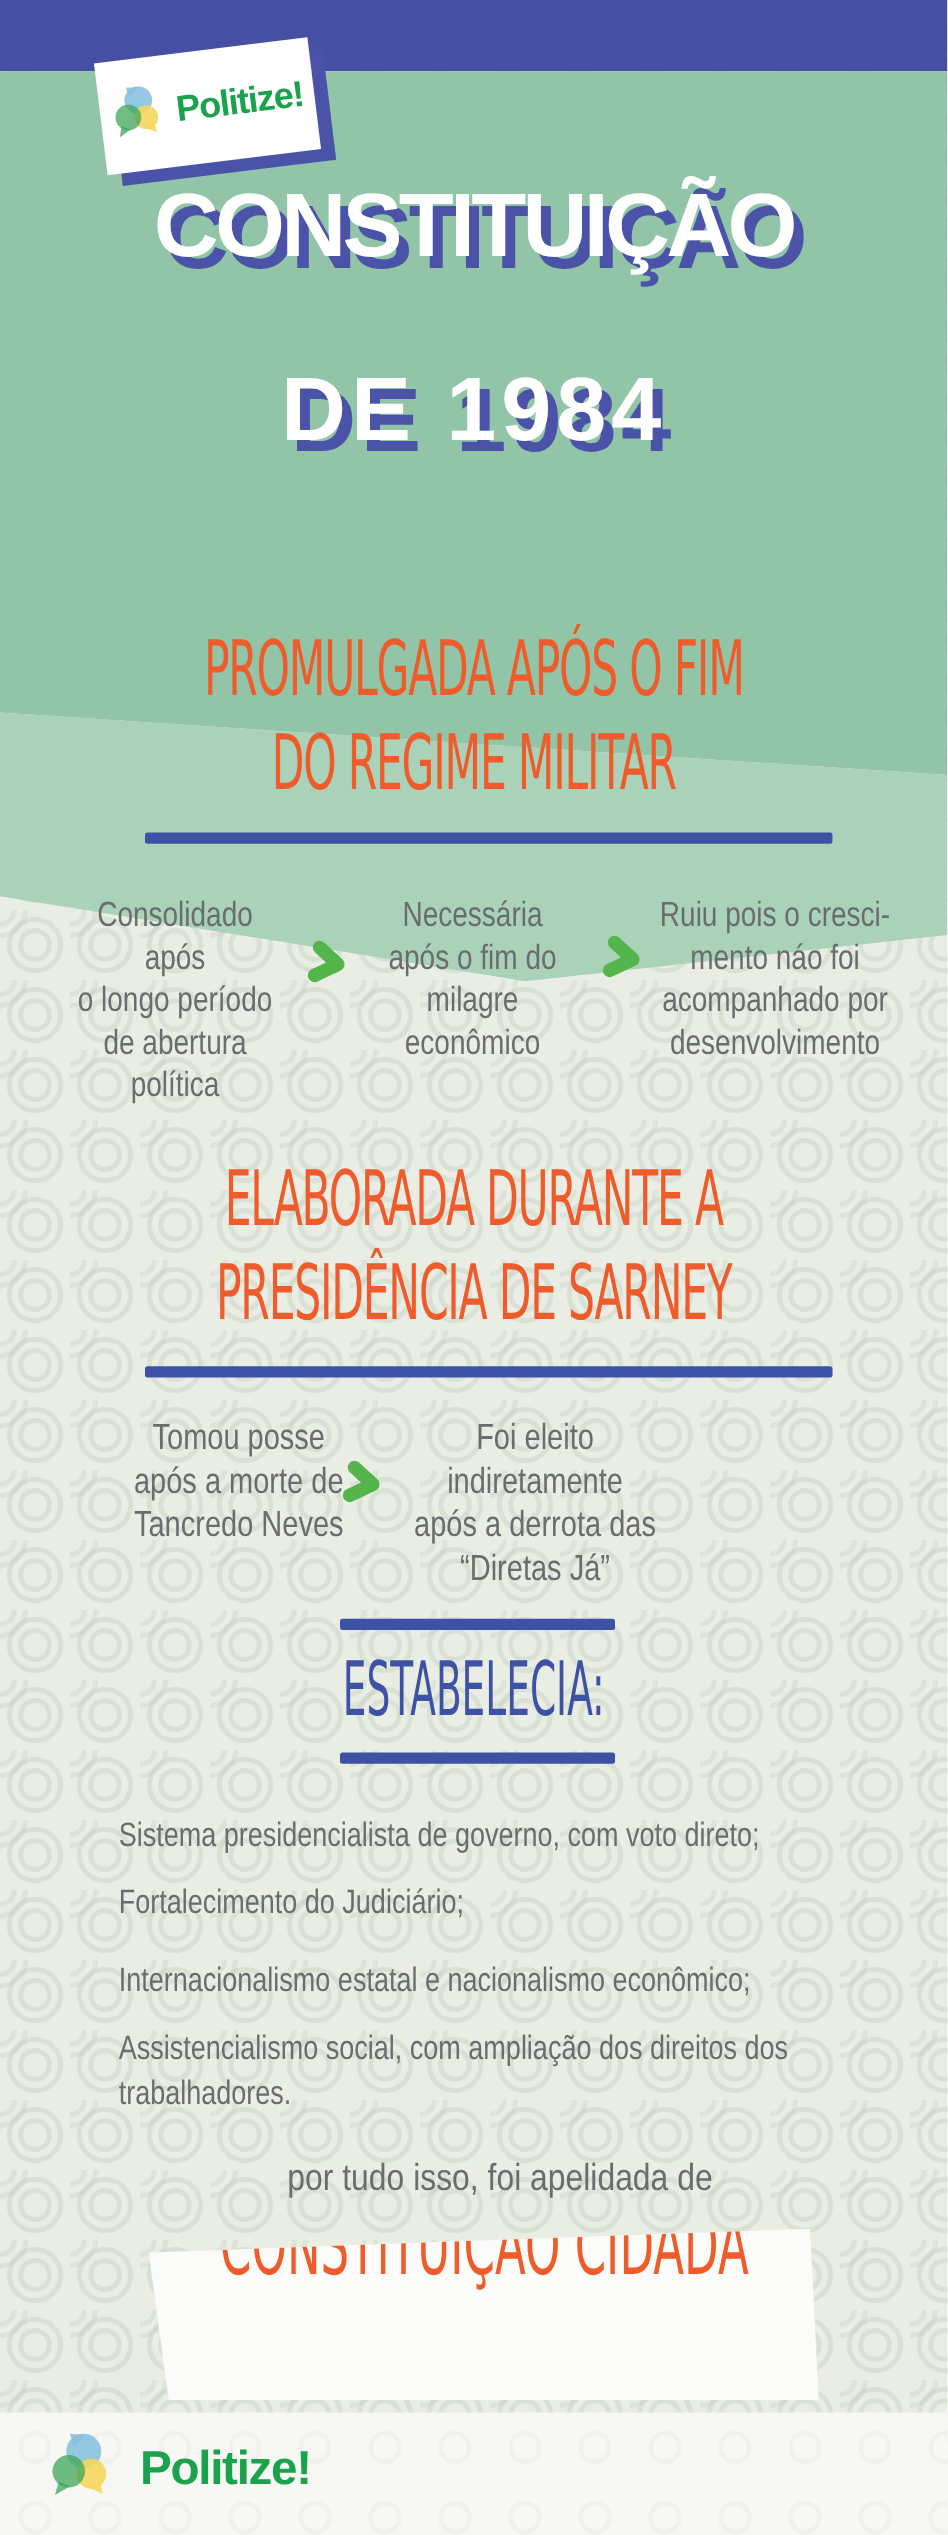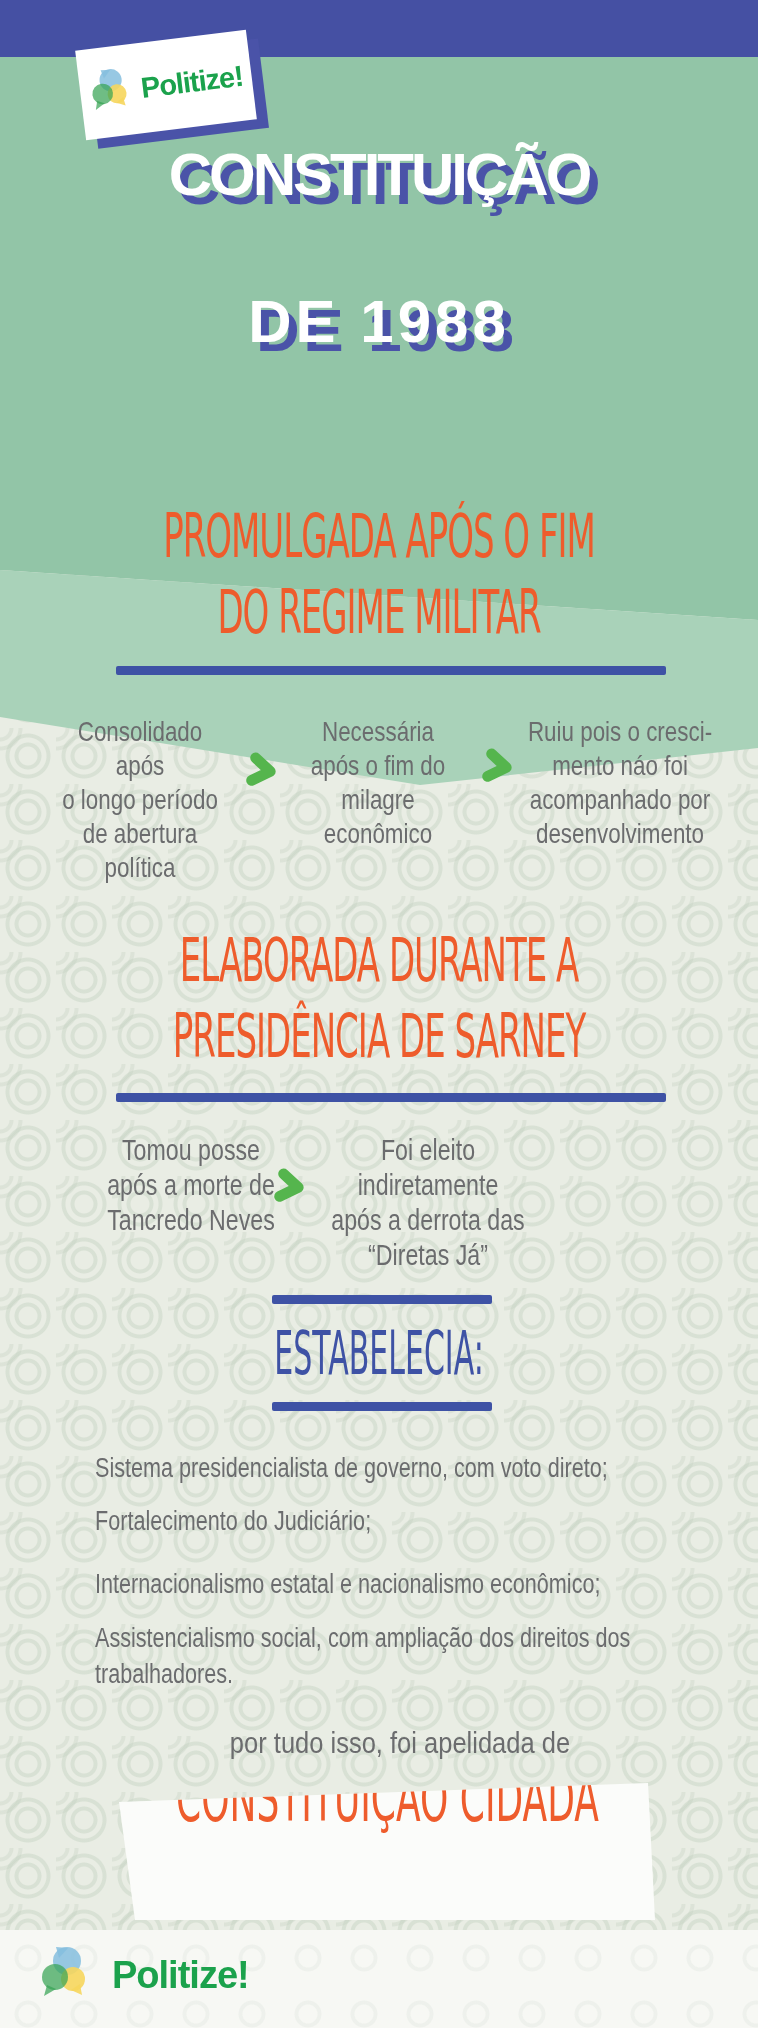--- a/index.html
+++ b/index.html
@@ -20,21 +20,21 @@
     clip-path:polygon(0 570px,758px 620px,758px 748px,420px 785px,0 717px);}
   .footer-band{left:0;top:1930px;width:758px;height:98px;background:#f7f8f4;
     background-image:radial-gradient(circle at 28px 28px, transparent 9px, rgba(200,210,200,.18) 10px, rgba(200,210,200,.18) 13px, transparent 14px);
     background-size:56px 56px;}
   .logo-card{left:80px;top:40px;width:172px;height:90px;background:#ffffff;
     transform:rotate(-7deg);box-shadow:11px 10px 0 #4a53a8;
     display:flex;align-items:center;justify-content:center;gap:10px;}
   .brand-text{color:#1ba24c;font-weight:bold;font-size:29px;letter-spacing:-1px;}
   .brand-text.big{font-size:38px;}
   .title{left:0;width:758px;text-align:center;color:#ffffff;font-weight:800;
-    font-size:60px;letter-spacing:-3px;text-shadow:8px 9px 0 #4a53a8;line-height:1;}
+    font-size:72px;letter-spacing:-3px;text-shadow:8px 9px 0 #4a53a8;line-height:1;}
   .title.l2{letter-spacing:4px;}
   .hand{font-family:"DejaVu Sans",sans-serif;color:#ee5c2c;text-align:center;
     transform-origin:50% 0;white-space:pre-line;}
   .hand.h1{left:0;width:758px;font-size:34px;line-height:42px;letter-spacing:-1px;transform:scaleY(1.8);}
   .hand.blue{color:#3e52a5;}
   .rule{background:#3e52a5;height:9px;border-radius:2px;}
   .gray{color:#6b6c6e;white-space:pre-line;transform-origin:50% 0;}
   .step{font-size:28px;line-height:34px;text-align:center;transform:scaleX(.8);}
   .arrow{color:#55b54d;}
   .item{font-size:27px;line-height:36px;text-align:left;transform:scaleX(.8);transform-origin:0 0;}
@@ -70,21 +70,21 @@
         <g fill="#37a455" fill-opacity="0.72">
             <circle cx="15" cy="33" r="13"></circle>
             <polygon points="4,52 7,41 16,45"></polygon>
           </g>
       </svg>
     </span>
     <span class="brand-text">Politize!</span>
   </div>
 
   <div class="abs title" style="top:145px;">CONSTITUIÇÃO</div>
-  <div class="abs title l2" style="top:292px;">DE 1988</div>
+  <div class="abs title l2" style="top:292px;">DE 1984</div>
 
   <div class="abs hand h1" style="top:498px;">PROMULGADA APÓS O FIM
 DO REGIME MILITAR</div>
   <div class="abs rule" style="left:116px;top:666px;width:550px;"></div>
 
   <div class="abs gray step" style="left:30px;top:715px;width:220px;">Consolidado após
 o longo período
 de abertura
 política</div>
   <div class="abs arrow" style="left:244px;top:752px;">

